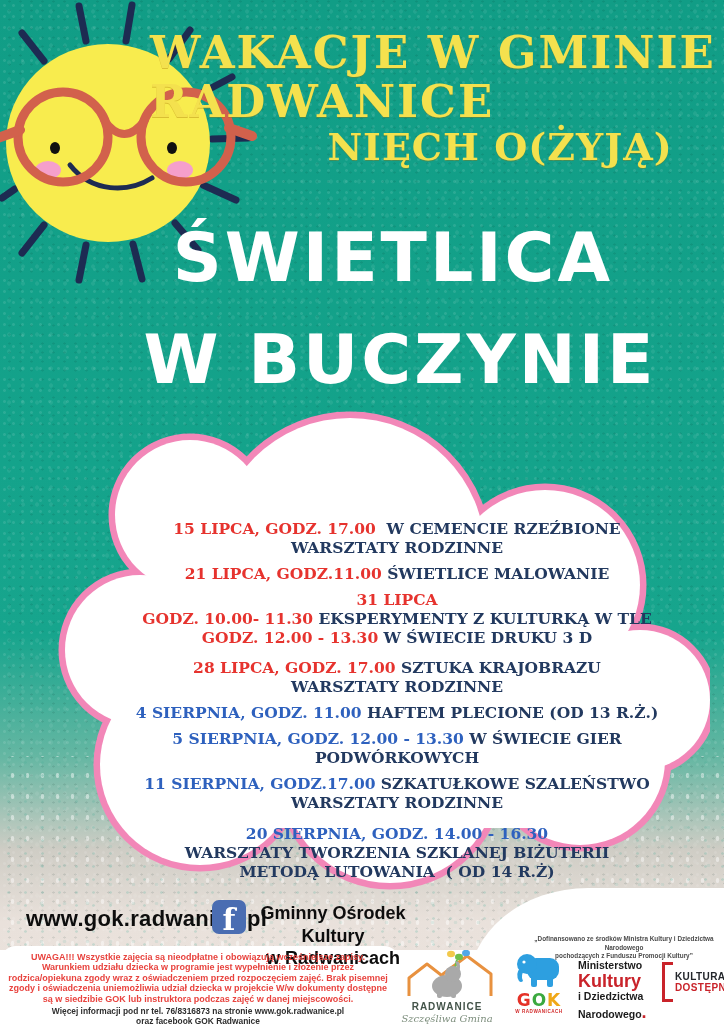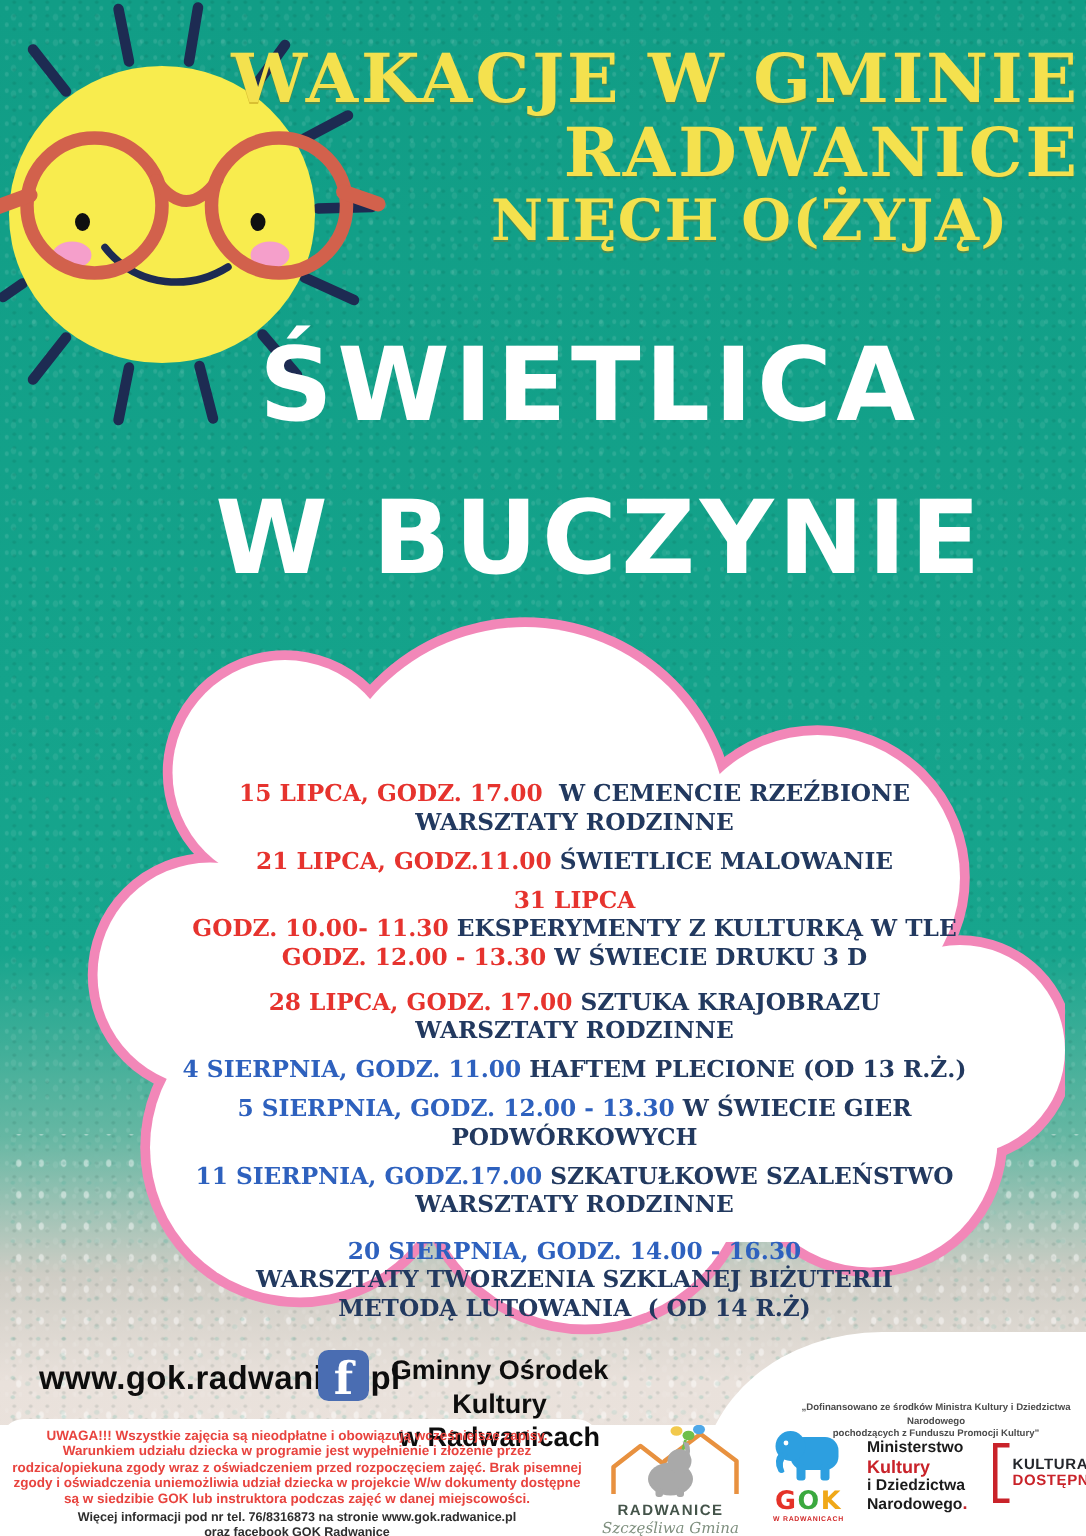--- a/index.html
+++ b/index.html
@@ -13,21 +13,21 @@
     position:relative;width:724px;height:1024px;overflow:hidden;
     background:
       radial-gradient(rgba(255,255,255,.10) 1px, transparent 1.6px) 0 0/9px 11px,
       radial-gradient(rgba(0,40,30,.10) 1px, transparent 1.6px) 4px 6px/11px 9px,
       radial-gradient(rgba(255,255,255,.07) 1.5px, transparent 2.2px) 2px 3px/14px 17px,
       linear-gradient(180deg,#119d86 0%,#14a38b 45%,#17a58d 62%,#66b7a3 74%,#cfcdc5 83%,#e9e1db 90%,#ece3dd 100%);
   }
   .abs{position:absolute;}
   
   .main-title{
-    left:150px;top:28px;width:570px;text-align:right;z-index:2;
+    left:150px;top:28px;width:570px;text-align:left;z-index:2;
     font-family:"DejaVu Serif","Liberation Serif",serif;font-weight:bold;
     font-size:45px;line-height:1.09;color:var(--yellow);letter-spacing:2px;
     text-shadow:0 1px 0 rgba(160,110,0,.35);
   }
   .subtitle{
     left:280px;top:126px;width:440px;text-align:center;z-index:2;
     font-family:"DejaVu Serif","Liberation Serif",serif;font-weight:bold;
     font-size:38px;line-height:1.08;color:var(--yellow);letter-spacing:1px;
     text-shadow:0 1px 0 rgba(160,110,0,.35);
   }
@@ -37,21 +37,21 @@
     font-size:68px;letter-spacing:3px;line-height:1;
   }
   .venue1{left:63px;top:224px;width:660px;}
   .venue2{left:70px;top:326px;width:660px;}
   
   .sun{left:0;top:0;z-index:2;}
   
   .cloud{left:50px;top:408px;z-index:2;}
   
   .schedule{
-    left:98px;top:520px;width:570px;z-index:3;text-align:center;
+    left:112px;top:520px;width:570px;z-index:3;text-align:center;
     font-family:"DejaVu Serif","Liberation Serif",serif;font-weight:bold;
     font-size:15.5px;line-height:1.22;
   }
   .event{margin-bottom:7px;}
   .event:nth-child(4),.event:nth-child(8){margin-top:12px;}
   .ev-line{white-space:pre-wrap;}
   .c-red{color:var(--red);} .c-blue{color:var(--blue);} .c-navy{color:var(--navy);}
   
   .site{
     left:26px;top:906px;z-index:4;color:#0d0d0d;font-weight:bold;font-size:22px;letter-spacing:.3px;
@@ -84,21 +84,21 @@
   }
   
   .radwanice-logo{left:391px;top:950px;width:112px;z-index:4;text-align:center;}
   .radwanice-name{font-weight:bold;font-size:10px;letter-spacing:1px;color:#44544a;line-height:1.05;}
   .radwanice-tag{font-family:"DejaVu Serif",serif;font-style:italic;font-size:10px;color:#7e8f7e;line-height:1.2;}
   .gok-logo{left:508px;top:948px;width:62px;z-index:4;text-align:center;}
   .gok-word{font-weight:900;font-size:17px;line-height:1;letter-spacing:1px;font-family:"DejaVu Sans",sans-serif;}
   .gok-g{color:#e53228;} .gok-o{color:#3ba93f;} .gok-k{color:#f0a818;}
   .gok-sub{font-size:4.6px;font-weight:bold;color:#d22a2a;letter-spacing:.5px;line-height:1.4;}
   .ministry-logo{left:578px;top:960px;width:92px;z-index:4;color:#1b1b1b;font-weight:bold;font-size:10.5px;line-height:1.1;}
-  .ministry-logo .red{color:var(--min-red);font-size:12px;}
+  .ministry-logo .red{color:var(--min-red);font-size:18px;}
   .kd-logo{left:662px;top:962px;z-index:4;display:flex;align-items:center;}
   .kd-bracket{width:8px;height:34px;border-left:3.5px solid var(--min-red);border-top:3.5px solid var(--min-red);border-bottom:3.5px solid var(--min-red);margin-right:2px;}
   .kd-text{font-weight:bold;font-size:10px;line-height:1.1;letter-spacing:.4px;}
   .kd-l1{color:#23262b;} .kd-l2{color:var(--min-red);}
   
   .bottom-speckle{
     left:0;top:756px;width:724px;height:268px;z-index:1;
     background:
       radial-gradient(rgba(64,170,150,.20) 1.2px, transparent 1.9px) 0 0/17px 13px,
       radial-gradient(rgba(120,190,175,.18) 1.5px, transparent 2.2px) 7px 5px/23px 19px,

